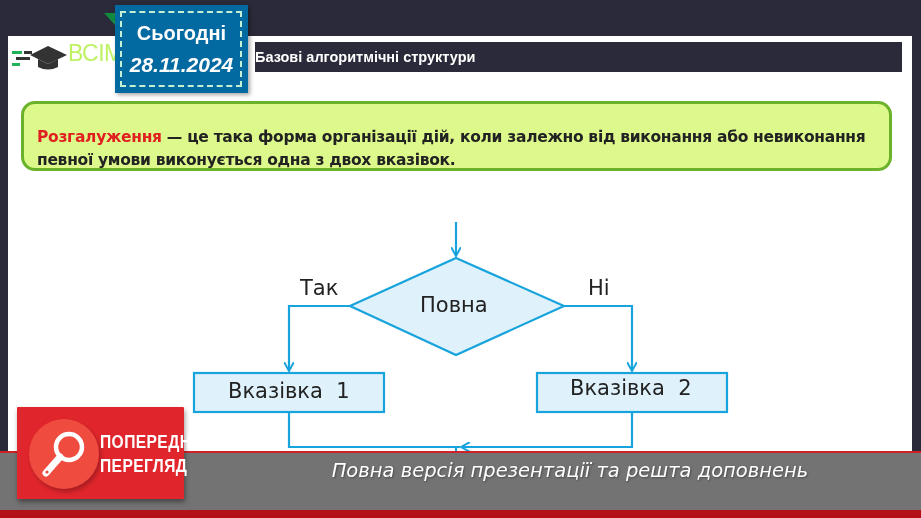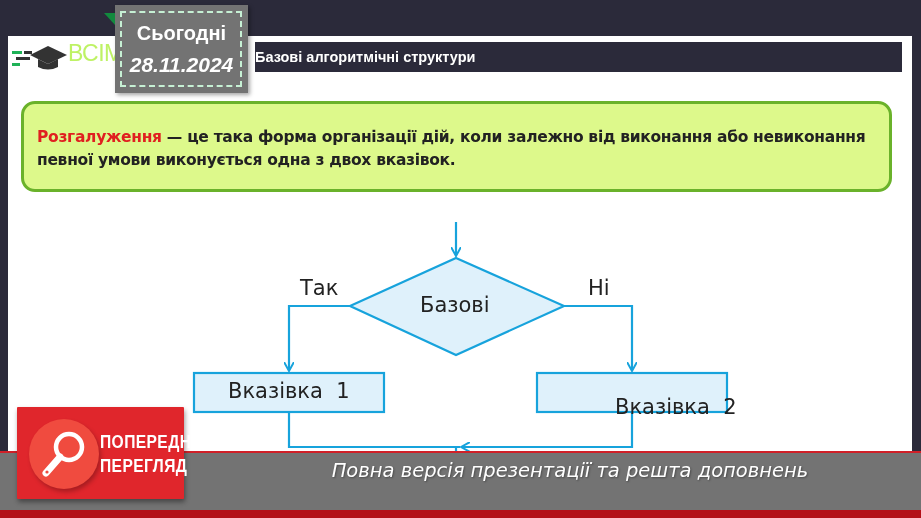--- a/index.html
+++ b/index.html
@@ -1,27 +1,27 @@
 <!DOCTYPE html>
 <html><head>
 <meta charset="utf-8">
 <style>
   html,body{margin:0;padding:0;}
   body{width:921px;height:518px;overflow:hidden;background:#2b2a3a;position:relative;font-family:"DejaVu Sans","Liberation Sans",sans-serif;}
   .slide{position:absolute;left:8px;top:36px;width:904px;height:482px;background:#ffffff;}
   .logo{position:absolute;left:12px;top:40px;width:105px;height:40px;}
   .logo .brand{position:absolute;left:56px;top:0;font-size:23px;color:#bef264;letter-spacing:-0.5px;font-family:"Liberation Sans",sans-serif;}
   .logo .sub{position:absolute;left:66px;top:24px;font-size:11px;color:#555;font-family:"Liberation Sans",sans-serif;padding-left:44px;}
-  .badge{position:absolute;left:115px;top:5px;width:133px;height:88px;background:#737373;box-shadow:2px 2px 4px rgba(0,0,0,0.35);}
+  .badge{position:absolute;left:115px;top:5px;width:133px;height:88px;background:#0369a1;box-shadow:2px 2px 4px rgba(0,0,0,0.35);}
   .badge .inner{position:absolute;left:5px;top:6px;right:6px;bottom:6px;border:2px dashed #c6f0d4;}
   .badge .l1{position:absolute;left:0;right:0;top:17px;text-align:center;color:#fff;font-weight:bold;font-size:20px;font-family:"Liberation Sans",sans-serif;}
   .badge .l2{position:absolute;left:0;right:0;top:48px;text-align:center;color:#fff;font-weight:bold;font-size:21px;font-family:"Liberation Sans",sans-serif;font-style:italic;}
   .badge .fold{position:absolute;left:-11px;top:8px;width:0;height:0;border-right:11px solid #128a3e;border-top:0 solid transparent;border-bottom:12px solid transparent;}
   .titlebar{position:absolute;left:255px;top:42px;width:647px;height:30px;background:#2b2a3a;color:#fff;font-weight:bold;font-size:14.5px;line-height:30px;text-align:left;font-family:"Liberation Sans",sans-serif;}
-  .defbox{position:absolute;left:21px;top:101px;width:871px;height:91px;background:#ddf98b;border:3px solid #6ab22a;border-radius:14px;box-sizing:border-box;}
+  .defbox{position:absolute;left:21px;top:101px;width:871px;height:70px;background:#ddf98b;border:3px solid #6ab22a;border-radius:14px;box-sizing:border-box;}
   .defbox p{margin:0;position:absolute;left:13px;top:22px;right:10px;font-size:15.5px;font-weight:bold;color:#222;line-height:23px;font-family:"DejaVu Sans",sans-serif;letter-spacing:-0.3px;}
   .defbox .term{color:#e02020;}
   .flow{position:absolute;left:0;top:0;}
   .flabel{position:absolute;font-size:21px;color:#222;font-family:"DejaVu Sans",sans-serif;}
   .banner{position:absolute;left:0;top:451px;width:921px;height:59px;background:#737373;border-top:2px solid #d02028;}
   .banner-bottom{position:absolute;left:0;top:510px;width:921px;height:8px;background:#b31018;}
   .banner .txt{position:absolute;left:290px;width:560px;text-align:center;color:#fff;font-style:italic;font-size:19.5px;line-height:25px;top:5px;font-family:"DejaVu Sans",sans-serif;text-shadow:1px 1px 2px rgba(0,0,0,0.35);}
   .preview{position:absolute;left:17px;top:407px;width:167px;height:92px;background:#e0262c;border-radius:1px;box-shadow:1px 3px 5px rgba(0,0,0,0.4);}
   .preview .circle{position:absolute;left:12px;top:12px;width:70px;height:70px;border-radius:50%;background:#f04b3f;box-shadow:2px 3px 4px rgba(0,0,0,0.25);}
   .preview .t{position:absolute;left:83px;color:#fff;font-weight:bold;font-size:19px;font-family:"Liberation Sans",sans-serif;transform:scaleX(0.82);transform-origin:left;letter-spacing:0.5px;}
@@ -71,23 +71,23 @@
     <rect x="194" y="373" width="190" height="39" fill="#dff1fb"></rect>
     <rect x="537" y="373" width="190" height="39" fill="#dff1fb"></rect>
     <polyline points="289,412 289,447 460,447"></polyline>
     <polyline points="632,412 632,447 462,447" marker-end="url(#arr)"></polyline>
     <line x1="456" y1="447" x2="456" y2="470"></line>
   </g>
 </svg>
 
 <div class="flabel" style="left:300px;top:276px;">Так</div>
 <div class="flabel" style="left:588px;top:276px;">Ні</div>
-<div class="flabel" style="left:420px;top:293px;">Базові</div>
+<div class="flabel" style="left:420px;top:293px;">Повна</div>
 <div class="flabel" style="left:228px;top:379px;white-space:pre;">Вказівка  1</div>
-<div class="flabel" style="left:570px;top:395px;white-space:pre;margin-left:45px;">Вказівка  2</div>
+<div class="flabel" style="left:570px;top:376px;white-space:pre;">Вказівка  2</div>
 
 <div class="banner">
   <div class="txt">
     <div>Повна версія презентації та решта доповнень</div>
   </div>
 </div>
 <div class="banner-bottom"></div>
 
 <div class="preview">
   <div class="circle">

